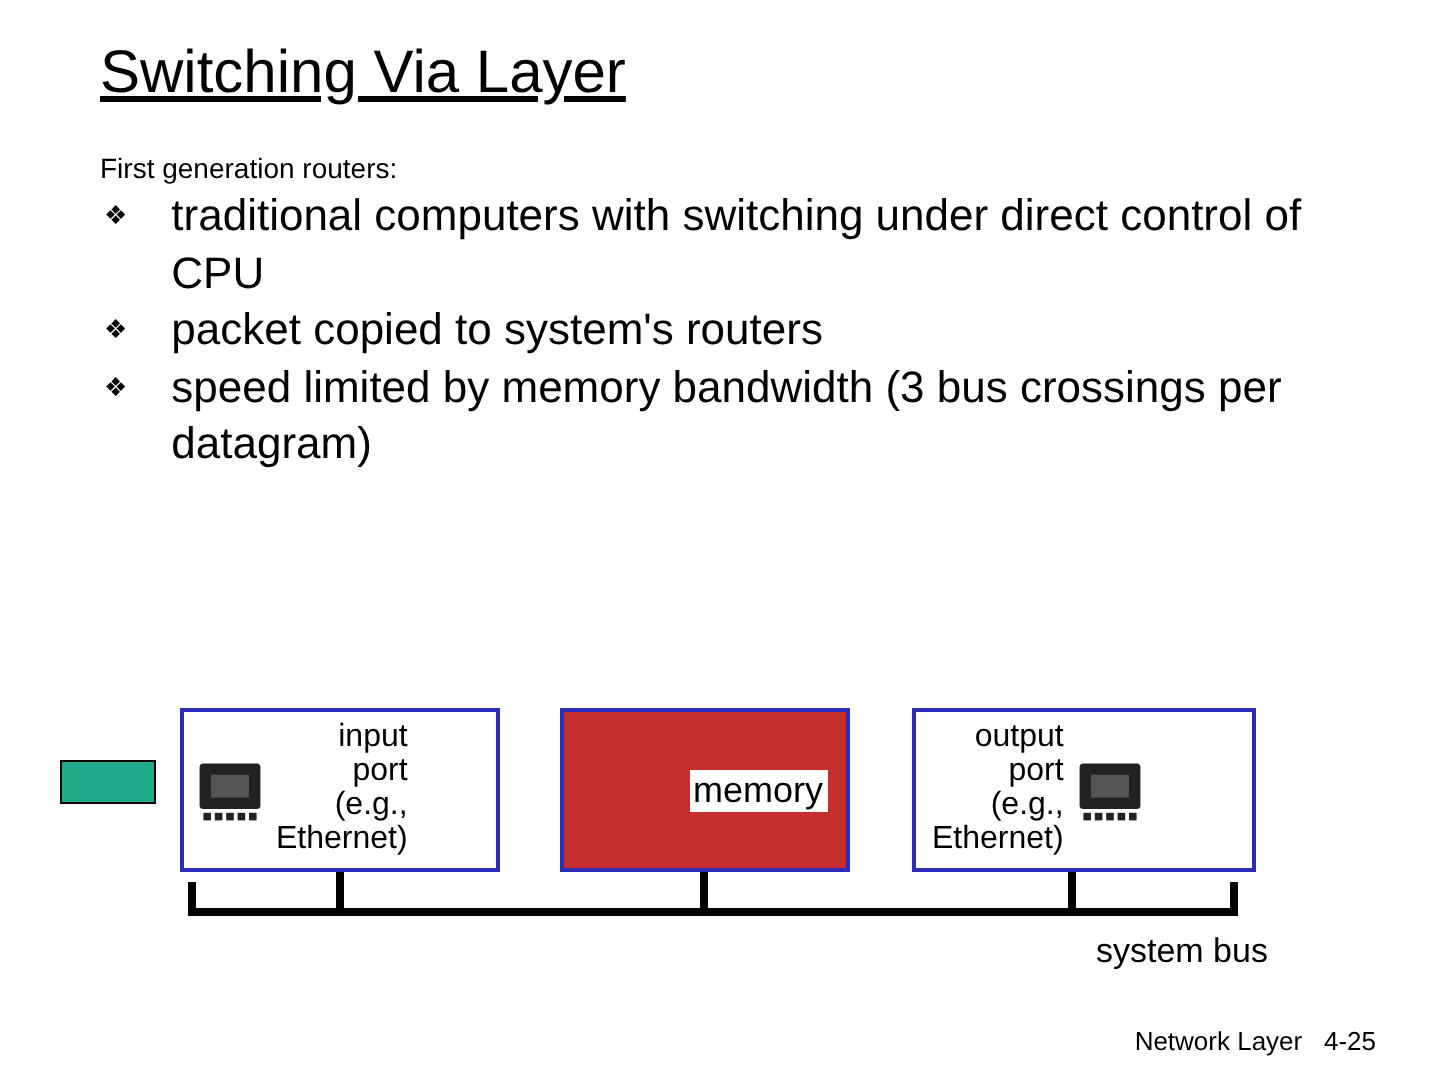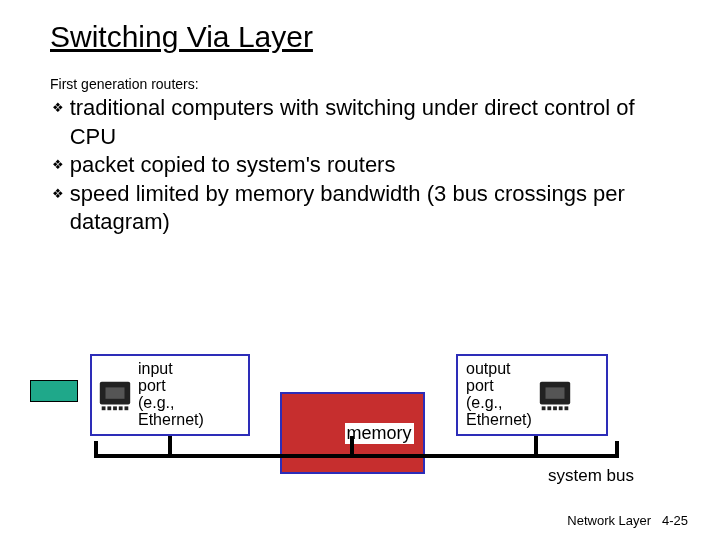--- a/index.html
+++ b/index.html
@@ -32,21 +32,21 @@
   .bullet {
     margin: 0 0 0 2px;
     display: flex;
   }
   .bmark {
     font-size: 13px;
     line-height: 28px;
     margin-right: 6px;
     color: #000;
   }
-  .btext { flex: 1; }
+  .btext { flex: 1; margin-left: 16px; }
   .diagram {
     position: absolute;
     top: 332px;
     left: 0;
     width: 720px;
     height: 160px;
   }
   .green-box {
     position: absolute;
     left: 30px;
@@ -56,32 +56,32 @@
     background: #1fa88a;
     border: 1.5px solid #000;
   }
   .box {
     position: absolute;
     border: 2px solid #2d2db8;
     background: #fff;
     display: flex;
     align-items: center;
     font-size: 17px;
+    text-align: right;
   }
   .box.input {
     left: 90px; top: 22px; width: 160px; height: 82px;
   }
   .box.mem {
     left: 280px; top: 22px; width: 145px; height: 82px;
     background: #c62e2e;
     justify-content: center;
-    margin-top: 38px;
   }
   .box.output {
-    left: 456px; top: 22px; width: 152px; height: 82px;
+    left: 456px; top: 22px; width: 172px; height: 82px;
   }
   .port-icon {
     width: 38px; height: 38px;
     margin: 0 4px;
   }
   .port-icon svg { width: 38px; height: 38px; display: block; }
   .port-lbl {
     font-size: 16px;
     line-height: 1.05;
   }

